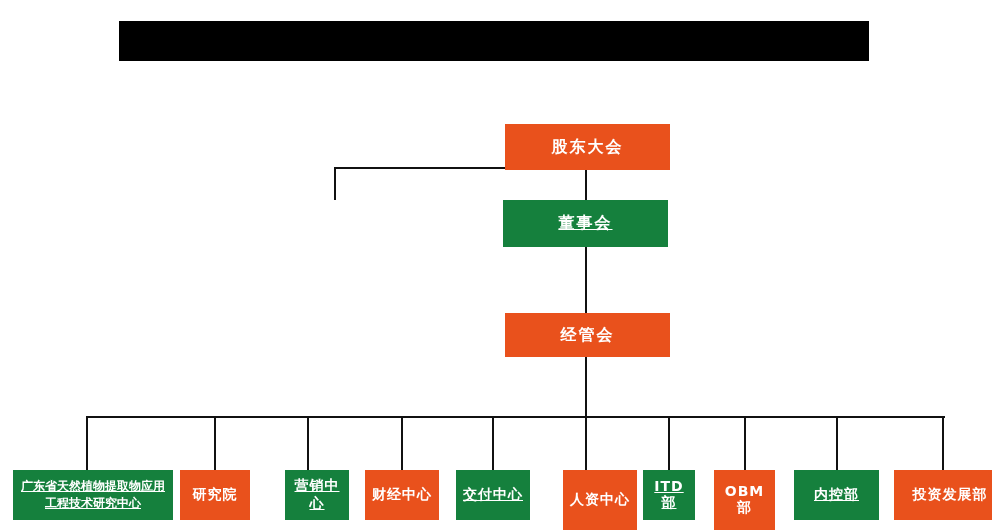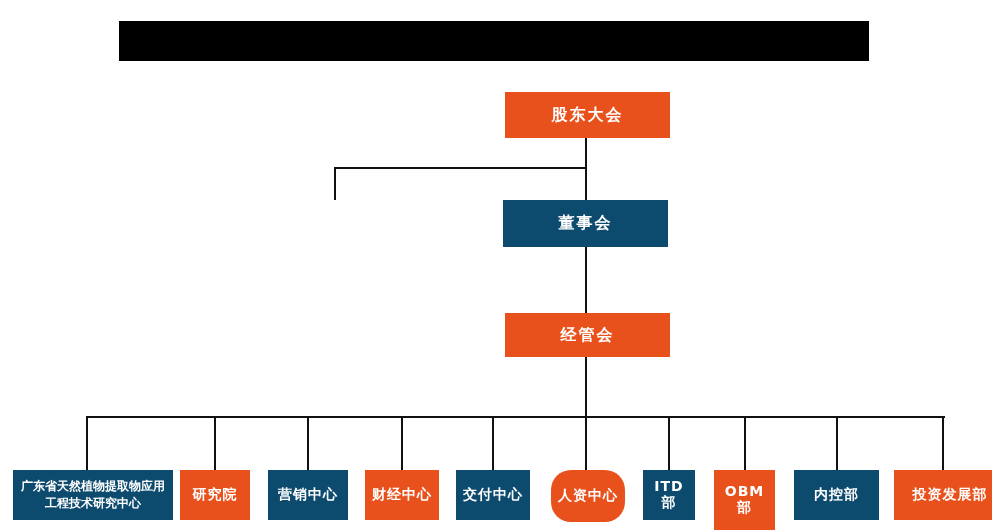--- a/index.html
+++ b/index.html
@@ -19,22 +19,22 @@
     position: absolute;
     display: flex;
     align-items: center;
     justify-content: center;
     text-align: center;
     color: #ffffff;
     font-weight: bold;
     box-sizing: border-box;
   }
   .node.dark  { background: #E9511C; }
-  .node.light { background: #0c4a6e; }
-  .node.lv1 { font-size: 16px; letter-spacing: 2px; }
+  .node.light { background: #15803d; text-decoration: underline; }
+  .node.lv1 { font-size: 16px; letter-spacing: 2px; margin-top: 32px; }
   .node.lv2 { font-size: 16px; letter-spacing: 2px; }
   .node.dept { font-size: 14px; letter-spacing: 1px; padding: 2px 4px; }
   .node.dept-long { font-size: 12px; letter-spacing: 0; line-height: 1.45; padding: 2px 7px; }
   .hline, .vline {
     position: absolute;
     background: #111111;
   }
   .hline { height: 2px; }
   .vline { width: 2px; }
 </style>
@@ -64,22 +64,22 @@
   <div class="vline" style="left:942px; top:416px; height:54px;"></div>
 
   <div class="node dark lv1" style="left:505px; top:92px; width:165px; height:46px;">股东大会</div>
 
   <div class="node light lv2" style="left:503px; top:200px; width:165px; height:47px;">董事会</div>
 
   <div class="node dark lv2" style="left:505px; top:313px; width:165px; height:44px;">经管会</div>
 
   <div class="node light dept dept-long" style="left:7px; top:470px; width:160px; height:50px;margin-left:6px;">广东省天然植物提取物应用工程技术研究中心</div>
   <div class="node dark dept" style="left:180px; top:470px; width:70px; height:50px;">研究院</div>
-  <div class="node light dept" style="left:268px; top:470px; width:80px; height:50px;">营销中心</div>
+  <div class="node light dept" style="left:285px; top:470px; width:64px; height:50px;">营销中心</div>
   <div class="node light dept" style="left:456px; top:470px; width:74px; height:50px;">交付中心</div>
   <div class="node dark dept" style="left:365px; top:470px; width:74px; height:50px;">财经中心</div>
-  <div class="node dark dept" style="left:551px; top:470px; width:74px; height:52px;border-radius:20px;">人资中心</div>
+  <div class="node dark dept" style="left:563px; top:470px; width:74px; height:60px;">人资中心</div>
   <div class="node light dept" style="left:643px; top:470px; width:52px; height:50px;">ITD部</div>
   <div class="node dark dept" style="left:714px; top:470px; width:61px; height:60px;">OBM部</div>
   <div class="node light dept" style="left:794px; top:470px; width:85px; height:50px;">内控部</div>
   <div class="node dark dept" style="left:894px; top:470px; width:98px; height:50px;padding-left:18px;">投资发展部</div>
 
 </div>
 
 </body></html>

